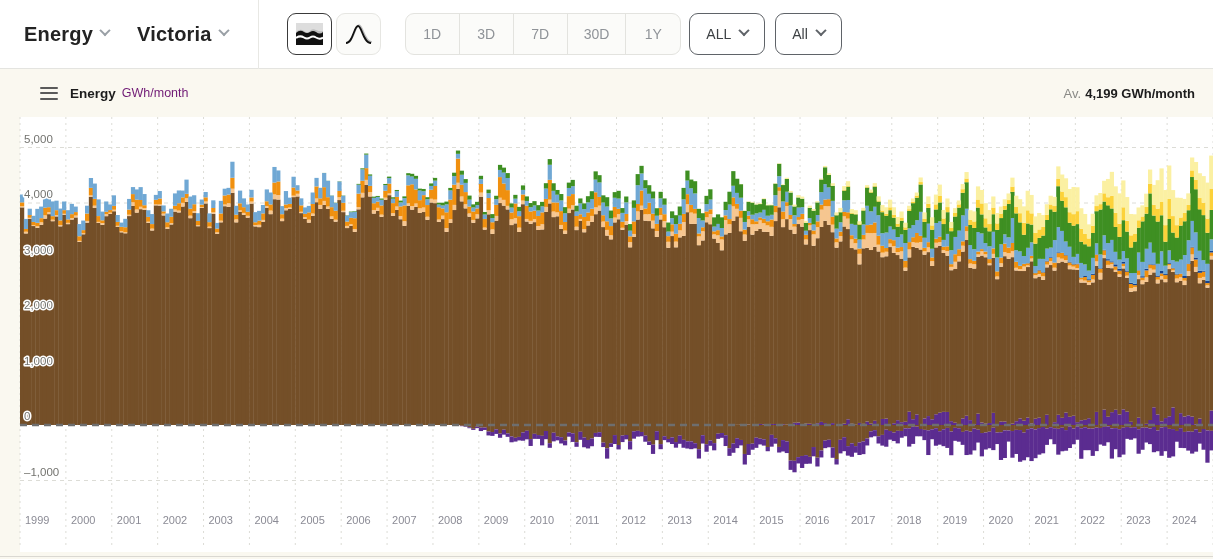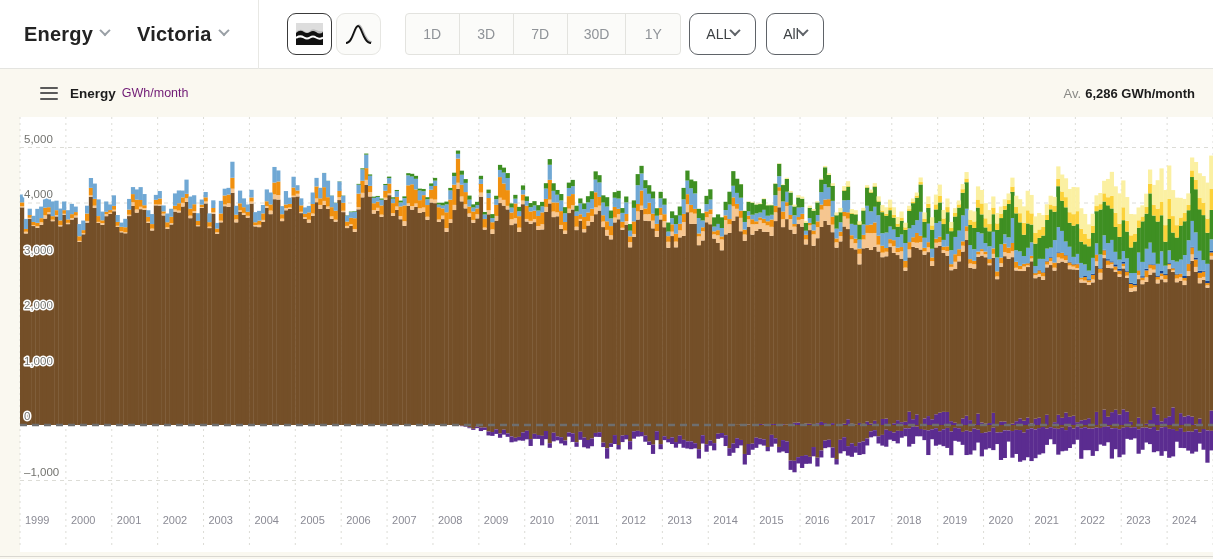--- a/index.html
+++ b/index.html
@@ -19,33 +19,33 @@
   .vdivider { width:1px; height:69px; background:#e8e8e4; margin:0 28px 0 2px; }
 
   .toggle-group { display:flex; gap:4px; margin-right:24px; }
   .toggle-btn {
     width:45px; height:42px; border-radius:9px; background:#fbfbf9; border:1px solid #e6e6e2;
     display:flex; align-items:center; justify-content:center; cursor:pointer;
   }
   .toggle-btn.selected { border:1.5px solid #3a3a3a; background:#ffffff; }
 
   .range-group {
-    display:flex; border:1px solid #e3e3df; border-radius:4px; overflow:hidden;
+    display:flex; border:1px solid #e3e3df; border-radius:9px; overflow:hidden;
     background:#fbfbf9; margin-right:8px; height:42px;
   }
   .range-btn {
     min-width:54px; padding:0 16px; border:none; background:transparent; color:#8f9398;
     font-size:14px; display:flex; align-items:center; justify-content:center; cursor:pointer;
     border-right:1px solid #e3e3df; font-family:inherit;
   }
   .range-btn:last-child { border-right:none; }
 
   .dd-btn {
     height:42px; padding:0 16px; background:#ffffff; border:1.5px solid #5f6368; border-radius:9px;
-    font-size:14px; color:#3c4043; display:flex; align-items:center; cursor:pointer;
+    font-size:14px; color:#3c4043; display:flex; align-items:center; gap:9px; cursor:pointer;
     margin-right:10px; font-family:inherit;
   }
 
   
   .panel { background:#faf8f0; }
   .chart-title-row { height:48px; display:flex; align-items:center; padding:0 18px 0 40px; }
   .hamburger { width:18px; display:flex; flex-direction:column; gap:3.5px; cursor:pointer; margin-right:12px; }
   .hamburger span { height:2px; background:#5a5a5a; border-radius:1px; }
   .chart-title { font-size:13.5px; font-weight:700; color:#1c1c1c; margin-right:6px; }
   .chart-units { font-size:12.5px; color:#701a75; }
@@ -113,21 +113,21 @@
 <div class="panel">
   <div class="chart-title-row">
     <div class="hamburger">
         <span></span>
         <span></span>
         <span></span>
       </div>
     <span class="chart-title">Energy</span>
     <span class="chart-units">GWh/month</span>
     <span class="avg">
-      <span>Av.</span><b>6,286 GWh/month</b>
+      <span>Av.</span><b>4,199 GWh/month</b>
     </span>
   </div>
 
   <div class="plot-wrap">
     <svg id="chart" width="1213" height="435" viewBox="0 0 1213 435">
         <rect x="20" y="0" width="1193" height="435" fill="#ffffff"></rect>
         <g>
           <line x1="20" x2="1213" y1="30.5" y2="30.5" stroke="#dcdcd6" stroke-width="1" stroke-dasharray="4 4"></line>
           <line x1="20" x2="1213" y1="86" y2="86" stroke="#dcdcd6" stroke-width="1" stroke-dasharray="4 4"></line>
           <line x1="20" x2="1213" y1="141.5" y2="141.5" stroke="#dcdcd6" stroke-width="1" stroke-dasharray="4 4"></line>

